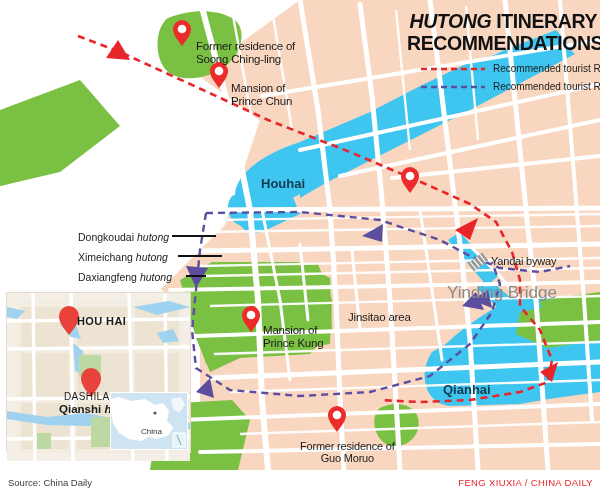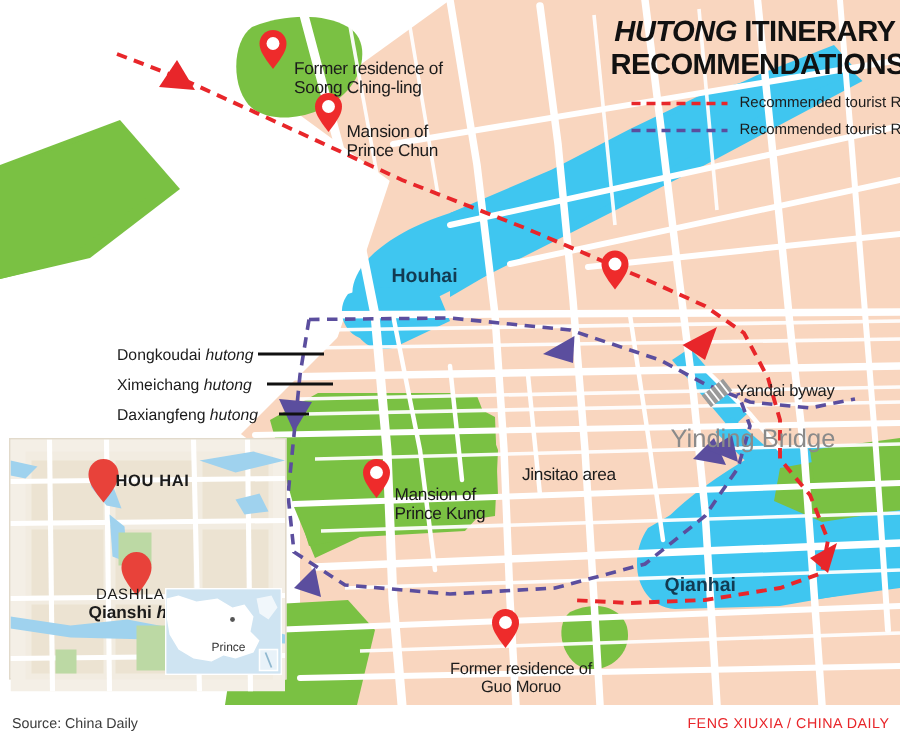--- a/index.html
+++ b/index.html
@@ -309,20 +309,20 @@
       <svg width="76" height="56" viewBox="0 0 76 56">
         <rect x="0" y="0" width="76" height="56" fill="#cfe4f2"></rect>
         <path d="M0 6 L8 4 L20 8 L34 6 L44 12 L52 10 L58 18 L56 28
                  L62 34 L58 42 L46 46 L38 44 L30 48 L18 46 L8 40
                  L2 30 L0 18 Z" fill="#ffffff"></path>
         <path d="M60 6 L70 4 L74 12 L68 20 L62 16 Z" fill="#ffffff" opacity=".7"></path>
         <circle cx="44" cy="20" r="1.6" fill="#555"></circle>
         <rect x="62" y="40" width="12" height="14" fill="#e8f2f9" stroke="#ffffff"></rect>
         <path d="M66 42 L70 52" stroke="#8fb7cf" stroke-width="1.2" fill="none"></path>
       </svg>
-      <div class="china-lbl">Prince</div>
+      <div class="china-lbl">China</div>
     </div>
   </div>
 
   <div class="credit-left">Source: China Daily</div>
   <div class="credit-right">FENG XIUXIA / CHINA DAILY</div>
 
 </div>
 
 </body></html>

